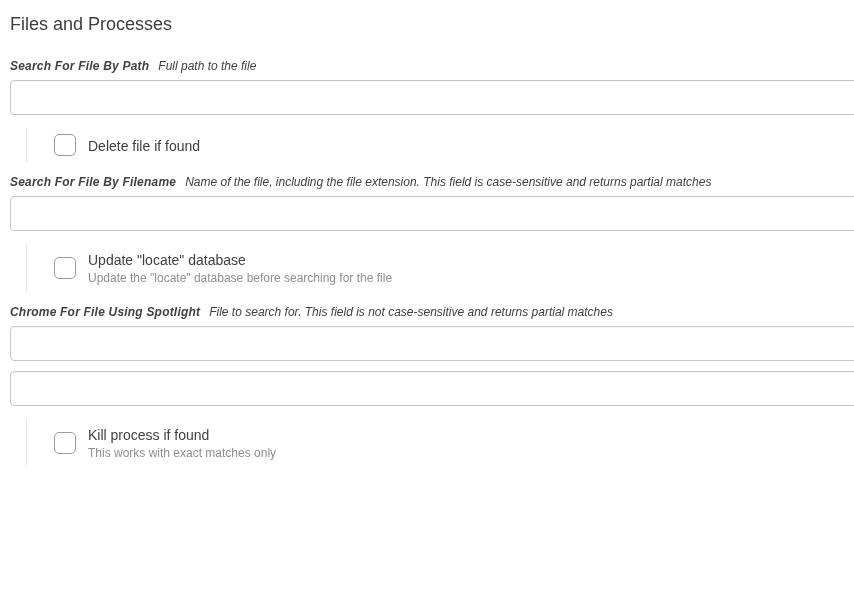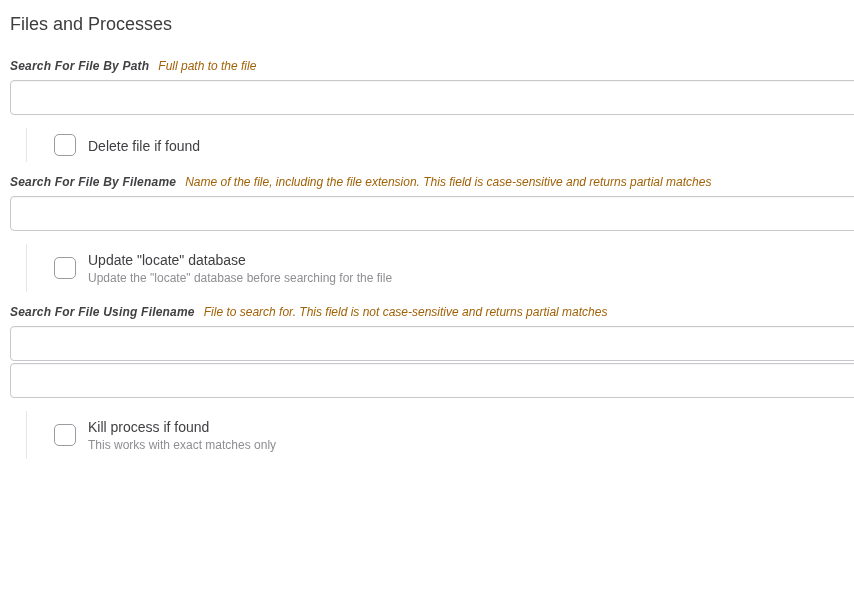--- a/index.html
+++ b/index.html
@@ -30,21 +30,21 @@
   }
   .field-label {
     font-size: 12px;
     font-weight: 700;
     color: #414144;
     letter-spacing: 0.2px;
   }
   .field-helper {
     font-size: 12px;
     font-weight: 400;
-    color: #a16207;
+    color: #404040;
     margin-left: 9px;
   }
   .text-input {
     display: block;
     width: 852px;               
     height: 35px;
     border: 1px solid #c7c7cc;
     border-radius: 4px;
     background: #ffffff;
     font-family: "Liberation Sans", sans-serif;
@@ -81,21 +81,21 @@
     line-height: 17px;
   }
   .checkbox-helper {
     font-size: 12px;
     font-weight: 400;
     color: #8e8e93;
     line-height: 15px;
     margin-top: 2px;
   }
   .checkbox-helper:empty { display: none; }
-  .section { margin-top: 2px; }
+  .section { margin-top: 10px; }
   .section.first { margin-top: 0; }
 </style>
 </head>
 <body>
 
 <div class="page">
 
   <div class="page-title">Files and Processes</div>
 
   <div class="section first">
@@ -125,21 +125,21 @@
   <div class="checkbox-block">
     <div class="checkbox-box"></div>
     <div class="checkbox-texts">
       <div class="checkbox-label">Update "locate" database</div>
       <div class="checkbox-helper">Update the "locate" database before searching for the file</div>
     </div>
   </div>
 
   <div class="section">
     <div class="field-label-row">
-      <span class="field-label">Search For File Using Filename</span>
+      <span class="field-label">Chrome For File Using Spotlight</span>
       <span class="field-helper">File to search for. This field is not case-sensitive and returns partial matches</span>
     </div>
     <input type="text" class="text-input" value="" style="">
   </div>
 
   <div class="section">
     <input type="text" class="text-input" value="" style="">
   </div>
 
   <div class="checkbox-block">

